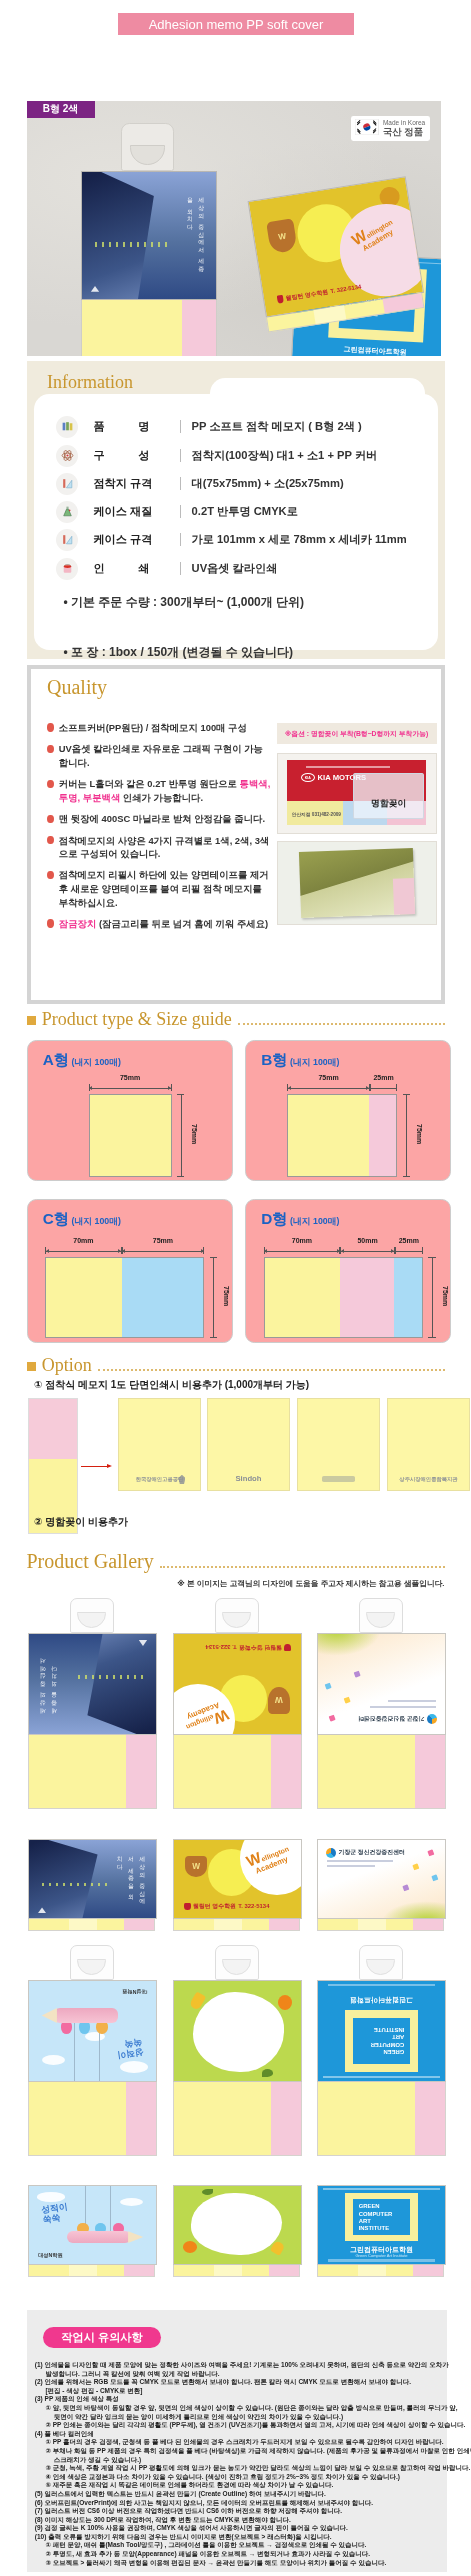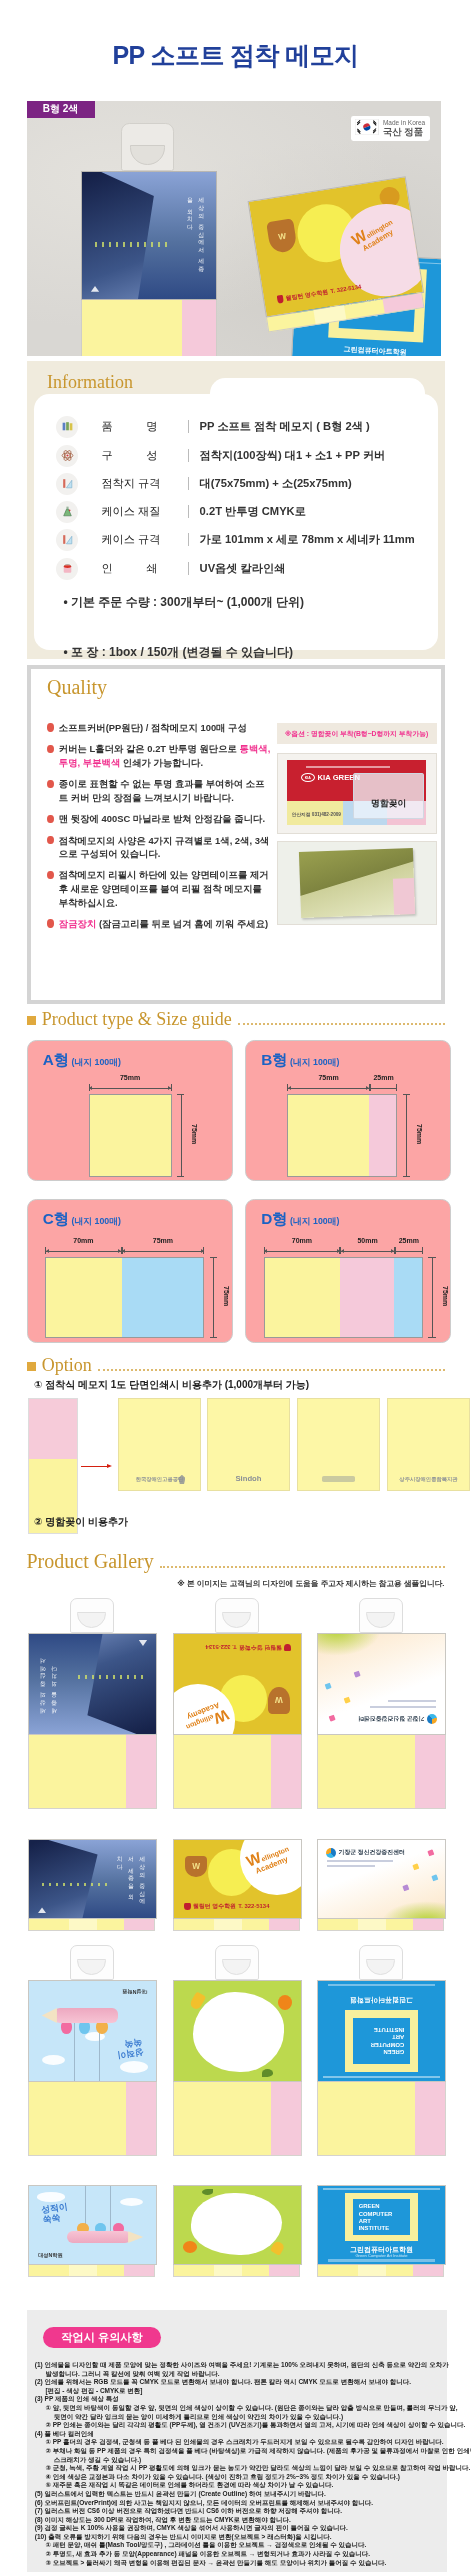--- a/index.html
+++ b/index.html
@@ -116,21 +116,21 @@
   .art-greenart .ga-en{position:absolute;left:0;right:0;top:86%;text-align:center;color:#cfe9f8;font-size:4.1px;}
   .art-greenart .ga-links{position:absolute;left:8%;right:8%;bottom:3%;height:2.4px;background:rgba(255,255,255,.4);}
 
   
   .info-sec{position:absolute;left:26.5px;top:361px;width:418px;height:298px;background:#f0ebdd;}
   .info-head{position:absolute;left:20.6px;top:10.6px;font-family:"Liberation Serif",serif;font-size:18px;color:#c8962e;}
   .info-ext{position:absolute;left:183px;top:16.5px;width:215px;height:35px;background:#fff;border-radius:15.3px 15.3px 0 0;}
   .info-panel{position:absolute;left:7px;top:33px;width:404px;height:256px;background:#fff;border-radius:15.3px;}
   .irow{position:absolute;left:29.5px;display:flex;align-items:center;height:23.6px;}
   .iicon{width:22.4px;height:22.4px;border-radius:50%;background:#f2f1ef;display:flex;align-items:center;justify-content:center;flex:none;}
-  .ilabel{width:87px;margin-left:23px;font-size:11.2px;font-weight:normal;color:#222;flex:none;}
+  .ilabel{width:87px;margin-left:15px;font-size:11.2px;font-weight:bold;color:#222;flex:none;}
   .ibar{width:0.6px;height:13px;background:#bbb;margin-right:10.6px;flex:none;}
   .ivalue{font-size:11.2px;font-weight:bold;color:#333;white-space:nowrap;}
   .inote{font-size:8.3px;font-weight:bold;color:#444;margin-left:16.5px;white-space:nowrap;}
   .ifooter{position:absolute;left:37px;top:233px;font-size:12px;font-weight:bold;color:#333;display:flex;gap:33px;white-space:nowrap;flex-direction:column;}
 
   
   .quality{position:absolute;left:26.5px;top:665px;width:418px;height:339px;background:#fff;border:4.1px solid #d4d4d4;box-sizing:border-box;}
   .q-head{position:absolute;left:16.5px;top:7px;font-family:"Liberation Serif",serif;font-size:20px;color:#c8962e;}
   .q-list{position:absolute;left:16.5px;top:52px;width:224px;display:flex;flex-direction:column;gap:7.7px;}
   .qb{display:flex;gap:5.3px;font-size:9.4px;font-weight:bold;color:#333;line-height:1.45;}
@@ -227,21 +227,21 @@
   .n-lines{position:absolute;left:8.3px;top:51px;right:5.9px;}
   .nl{font-size:6.5px;color:#222;line-height:8.6px;white-space:nowrap;font-weight:bold;}
   .ind1{padding-left:10.6px;}
   .ind2{padding-left:19px;}
 </style>
 </head>
 <body>
 
 <div class="page">
 
-  <div class="main-title">PP 소프트 점착 메모지</div>
+  <div class="banner">Adhesion memo PP soft cover</div>
 
   <div class="photo">
     <div class="type-badge">B형 2색</div>
     <div class="flag-badge">
       <span>
         <svg width="23.6" height="16" viewBox="0 0 40 27">
           <rect x="0" y="0" width="40" height="27" fill="#ffffff" stroke="#ddd"></rect>
           <g transform="translate(20,13.5) rotate(-20)">
             <path d="M-6,0 a6,6 0 0 1 12,0 z" fill="#cd2e3a"></path>
             <path d="M6,0 a6,6 0 0 1 -12,0 z" fill="#0047a0"></path>
@@ -411,25 +411,25 @@
 
   <div class="quality">
     <div class="q-head">Quality</div>
     <div class="q-list">
       <div class="qb">
           <i class="dot"></i>
           <span>소프트커버(PP원단) / 점착메모지 100매 구성</span>
         </div>
       <div class="qb">
           <i class="dot"></i>
-          <span><span>커버는 L홀더와 같은 0.2T 반투명 원단으로 </span><span class="pinktxt">통백색, 투명, 부분백색</span><span> 인쇄가 가능합니다.</span></span>
+          <span>UV옵셋 칼라인쇄로 자유로운 그래픽 구현이 가능합니다.</span>
         </div>
       <div class="qb">
           <i class="dot"></i>
-          <span>종이로 표현할 수 없는 투명 효과를 부여하여 소프트 커버 만의 장점을 느껴보시기 바랍니다.</span>
+          <span><span>커버는 L홀더와 같은 0.2T 반투명 원단으로 </span><span class="pinktxt">통백색, 투명, 부분백색</span><span> 인쇄가 가능합니다.</span></span>
         </div>
       <div class="qb">
           <i class="dot"></i>
           <span>맨 뒷장에 400SC 마닐라로 받쳐 안정감을 줍니다.</span>
         </div>
       <div class="qb">
           <i class="dot"></i>
           <span>점착메모지의 사양은 4가지 규격별로 1색, 2색, 3색으로 구성되어 있습니다.</span>
         </div>
       <div class="qb">
@@ -442,21 +442,21 @@
         </div>
     </div>
 
     <div class="q-badge">※옵션 : 명함꽂이 부착(B형~D형까지 부착가능)</div>
 
     <div class="q-img kia">
       <div class="top">
         <div class="slog"></div>
         <div class="brand">
             <i>KIA</i>
-            <span>KIA GREEN</span>
+            <span>KIA MOTORS</span>
           </div>
       </div>
       <div class="strip">
           <i class="s1"></i>
           <i class="s2"></i>
           <i class="s3"></i>
         </div>
       <div class="branch">안산지점 031)482-2009</div>
       <div class="pocket">
           <span>명함꽂이</span>

